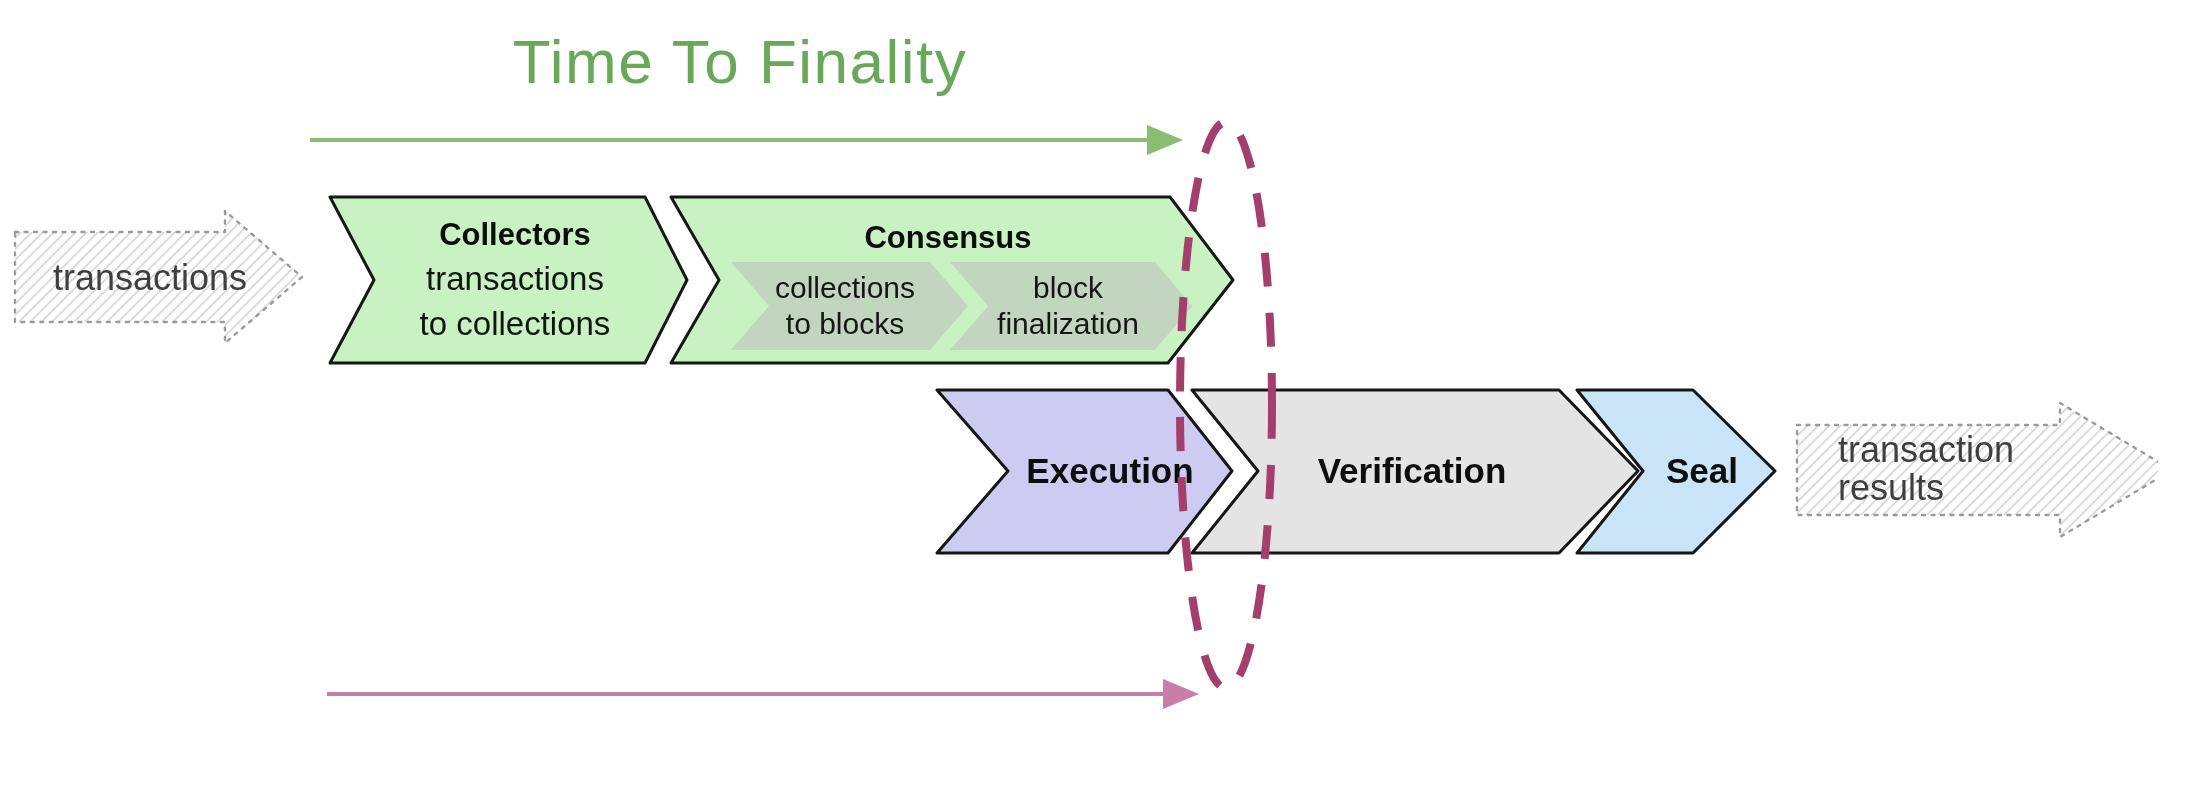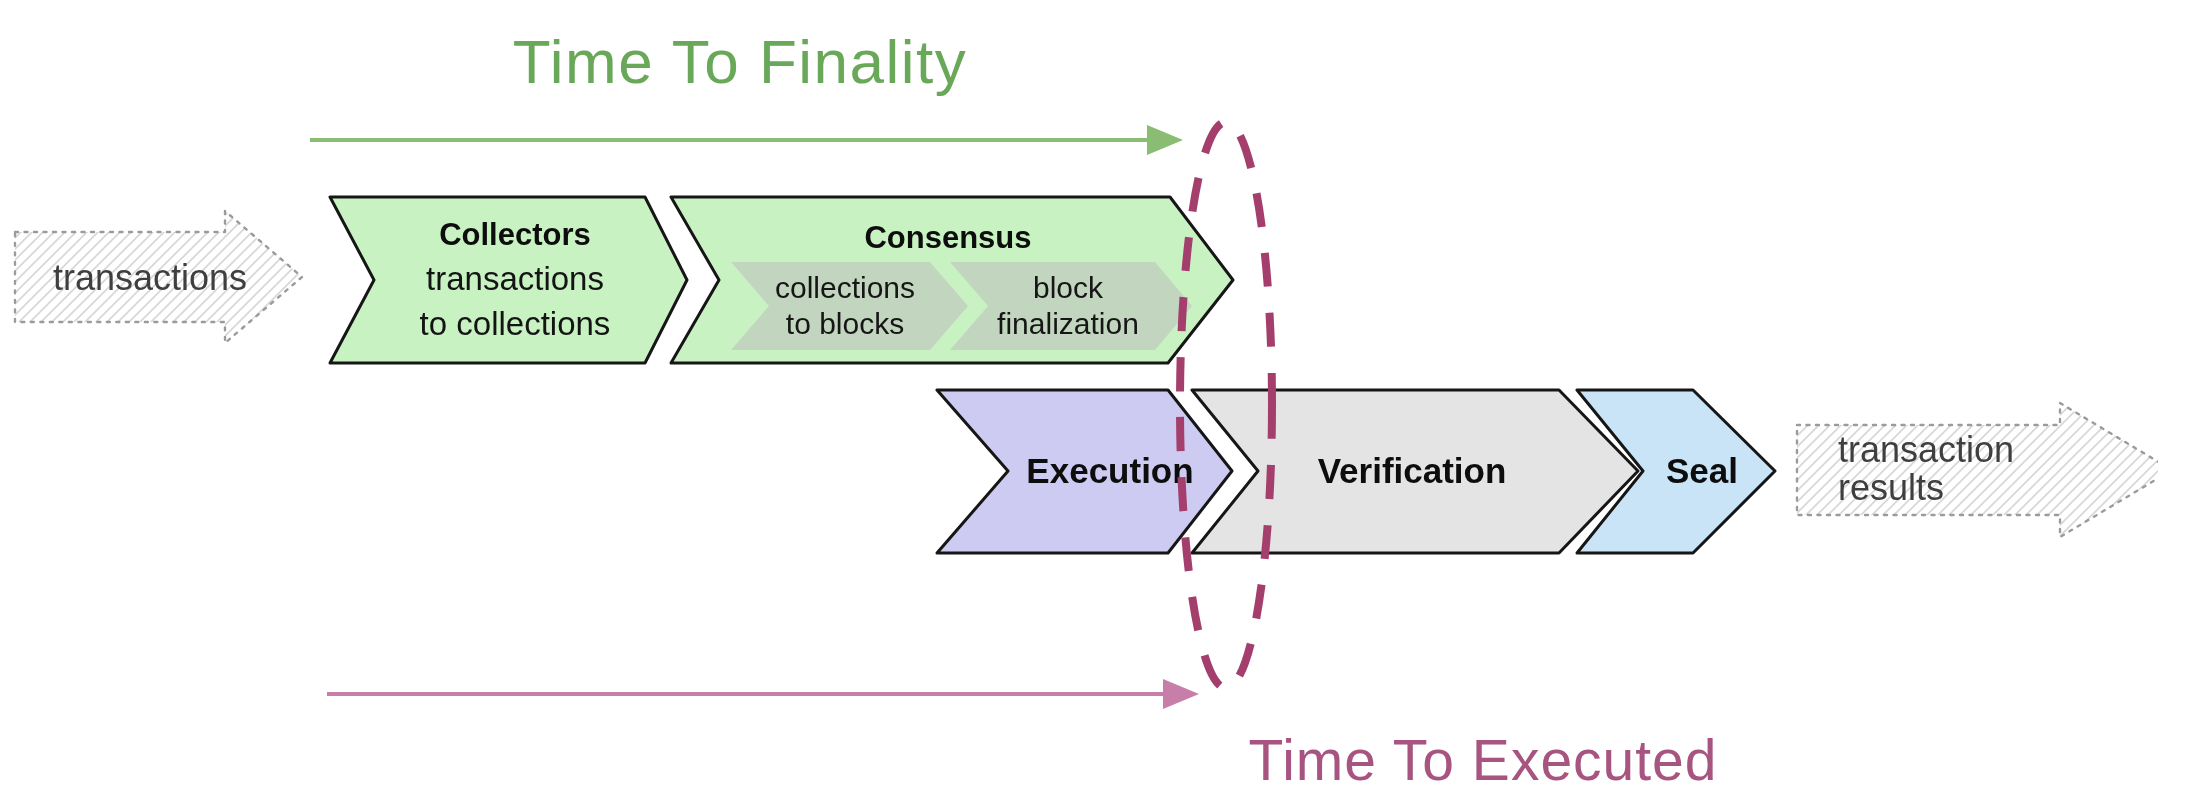--- a/index.html
+++ b/index.html
@@ -162,16 +162,15 @@
 
     <g>
       <line class="timeline-line" x1="327" y1="694" x2="1163" y2="694" stroke-width="4.5" stroke="#c77fa9"></line>
       <polygon points="1163,679 1199,694 1163,709" fill="#c77fa9"></polygon>
     </g>
 
     <ellipse cx="1226" cy="405" rx="46" ry="283" fill="none" stroke-width="8" stroke-dasharray="34 26" stroke="#a43f6d"></ellipse>
   </svg>
 
   <div class="title-bottom">
-    <span class="tte-main">Time To Executed</span>
   </div>
 
 </div>
 
 </body></html>

